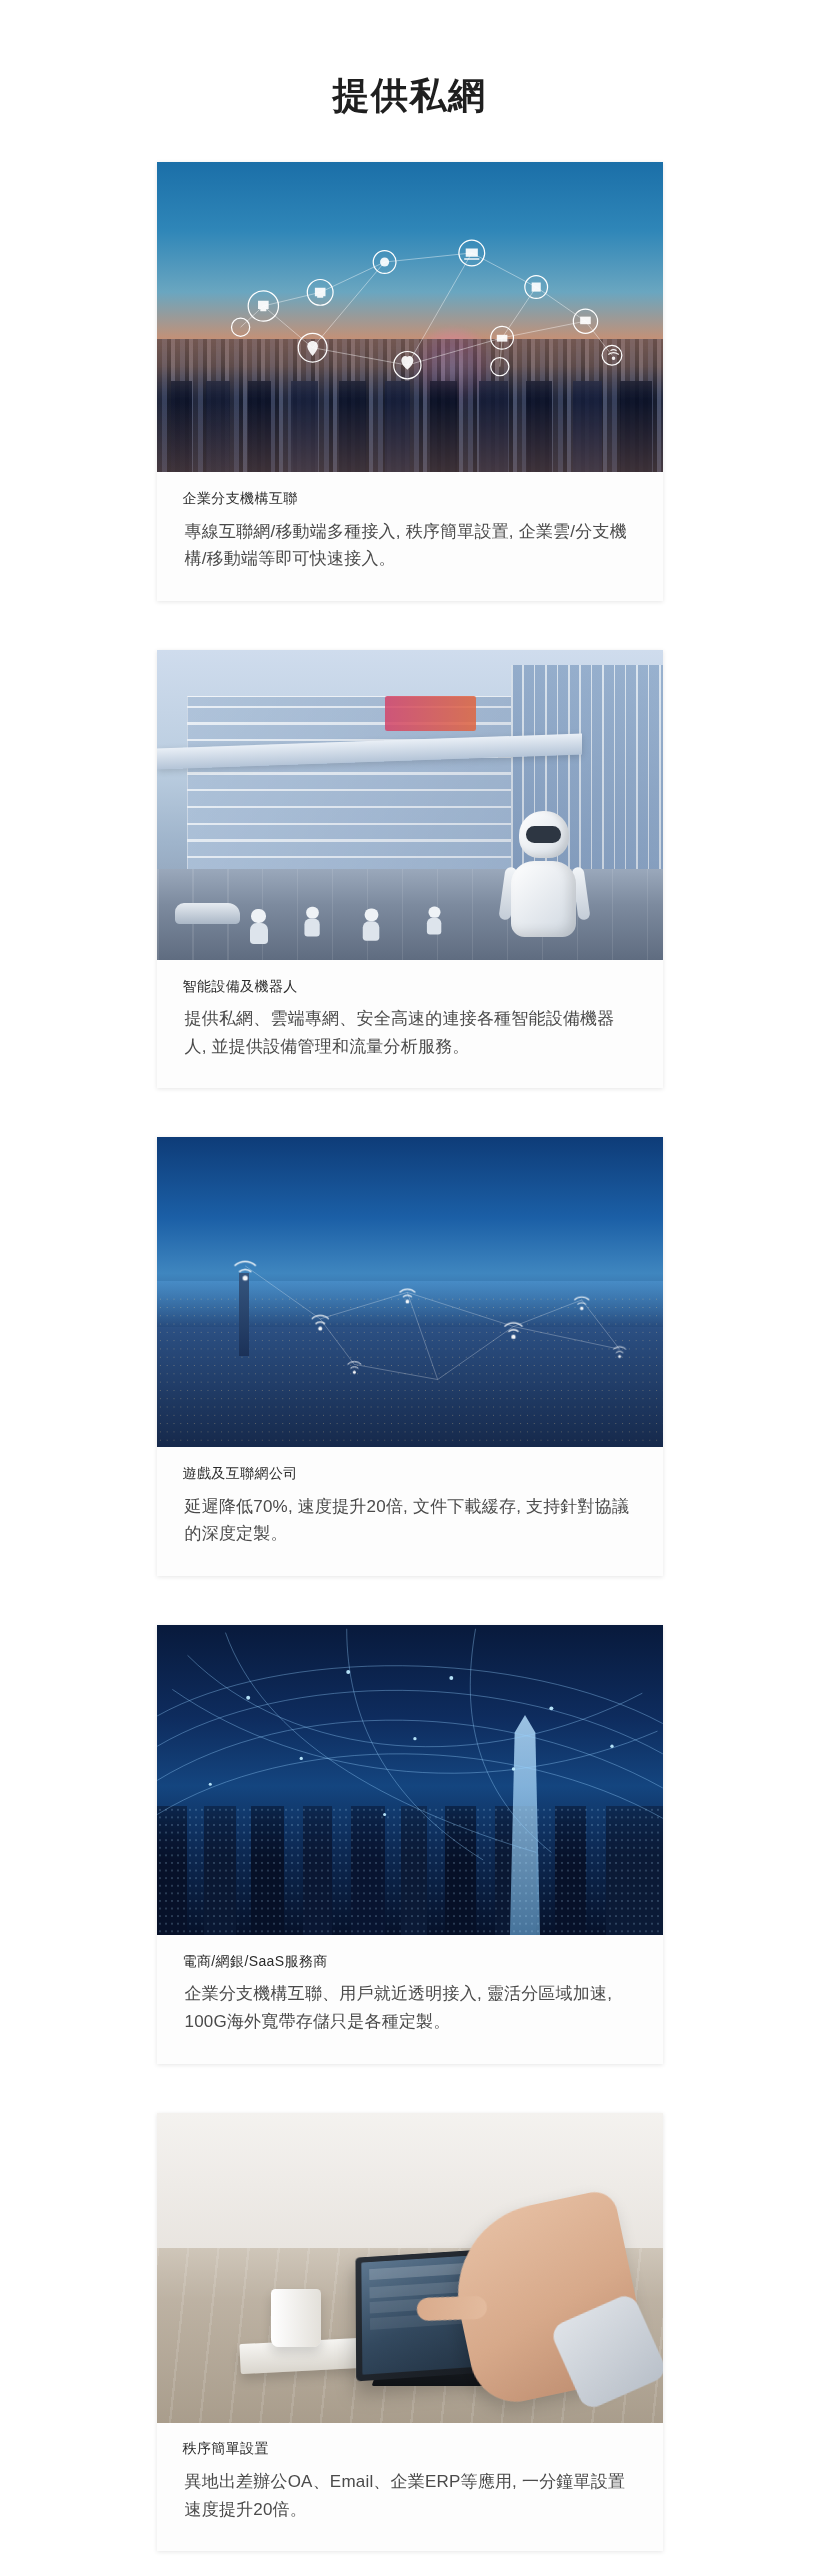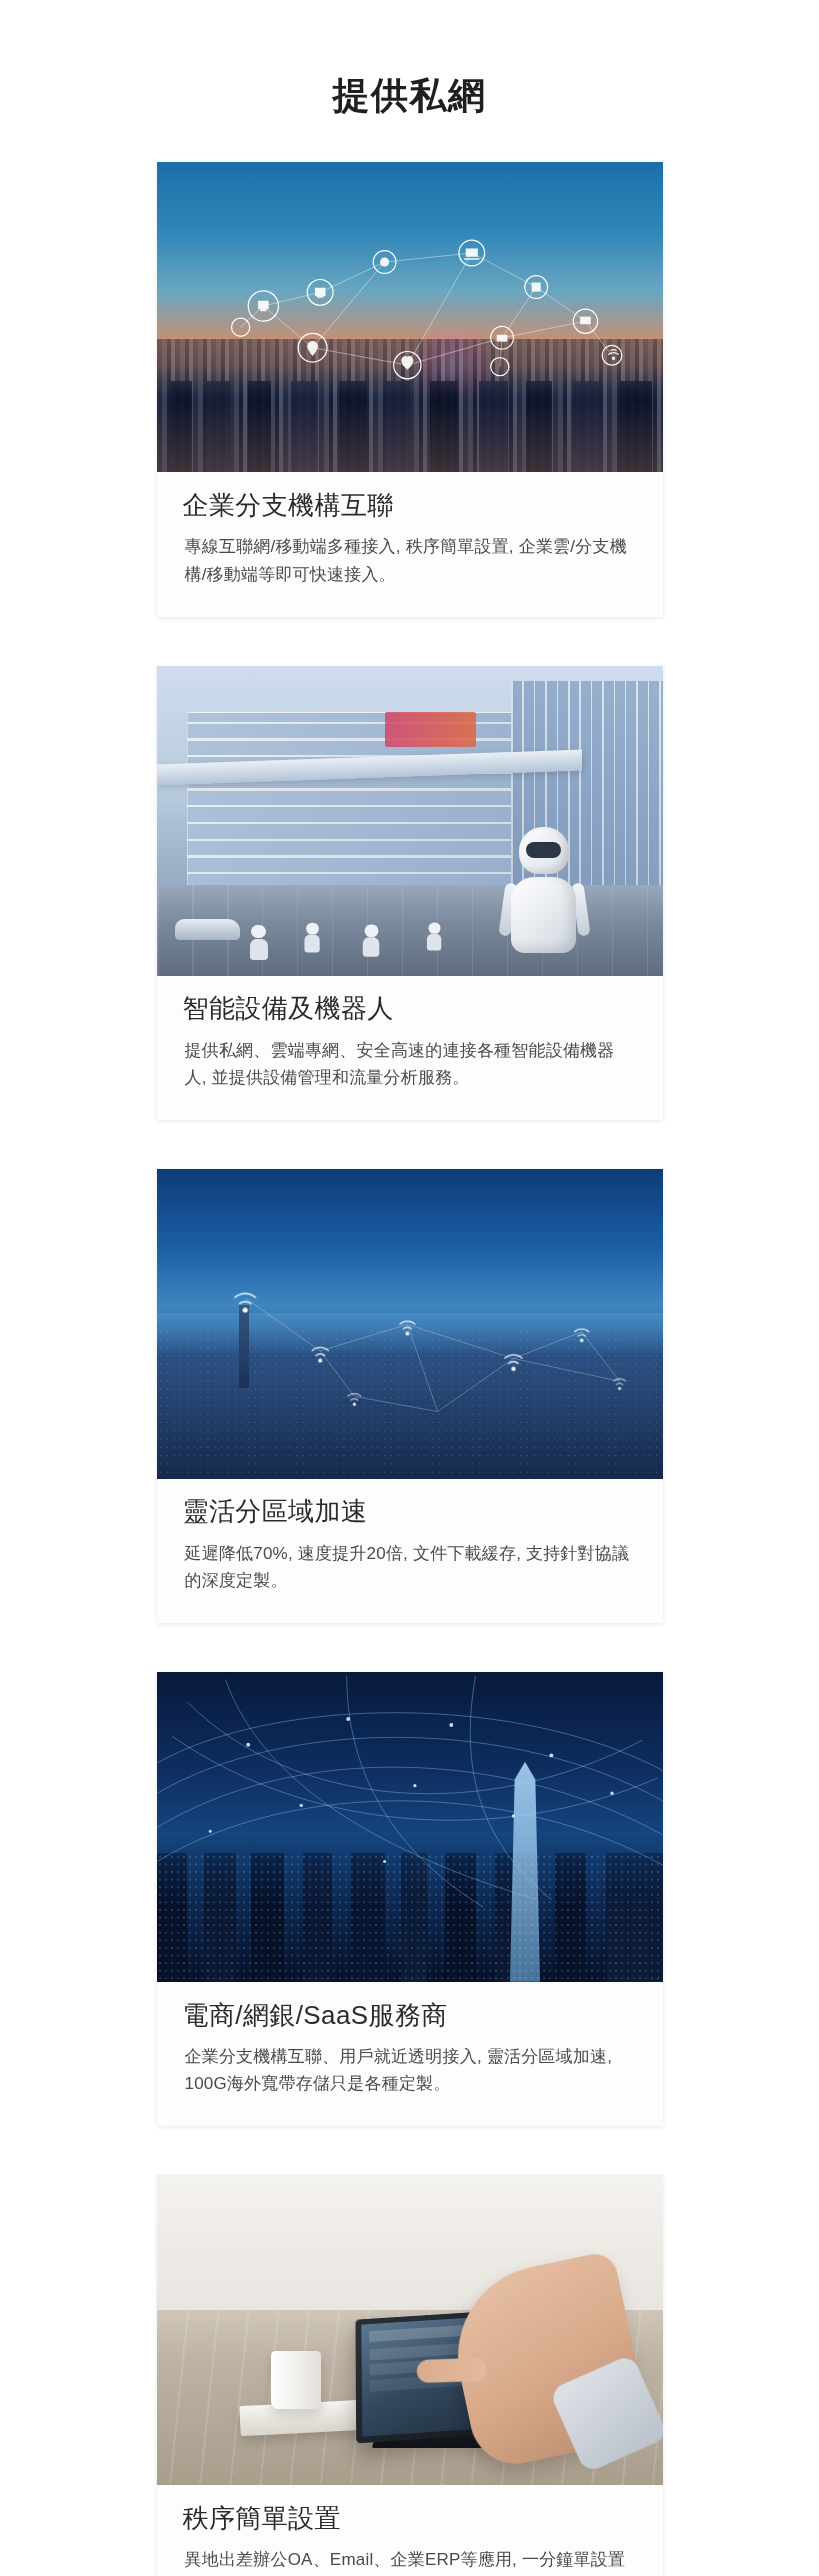--- a/index.html
+++ b/index.html
@@ -46,21 +46,21 @@
     width: 506px;
     height: 310px;
     position: relative;
     overflow: hidden;
   }
   .card-body {
     padding: 16.7px 26px 26px 26px;
     background: #fdfdfd;
   }
   .card-title {
-    font-size: 26px;
+    font-size: 14px;
     line-height: 1.3;
     color: #2b2b2b;
     font-weight: 400;
     margin: 0 0 10.6px 0;
     letter-spacing: 0.4px;
   }
   .card-desc {
     font-size: 17px;
     line-height: 1.62;
     color: #4a4a4a;
@@ -509,21 +509,21 @@
             </g>
             <g transform="translate(610,280) scale(0.6)">
               <path d="M-14 0 a20 20 0 0 1 28 0"></path>
               <path d="M-8 8 a12 12 0 0 1 16 0"></path>
               <circle cx="0" cy="16" r="2.4" fill="#fff"></circle>
             </g>
           </g>
         </svg>
       </div>
       <div class="card-body">
-        <div class="card-title">靈活分區域加速</div>
+        <div class="card-title">遊戲及互聯網公司</div>
         <p class="card-desc">延遲降低70%, 速度提升20倍, 文件下載緩存, 支持針對協議的深度定製。</p>
       </div>
     </div>
 
     <div class="card">
       <div class="card-media sc4">
         <div class="c4city"></div>
         <div class="tall"></div>
         <div class="dots"></div>
         <svg class="netsvg" viewBox="0 0 667 409">

